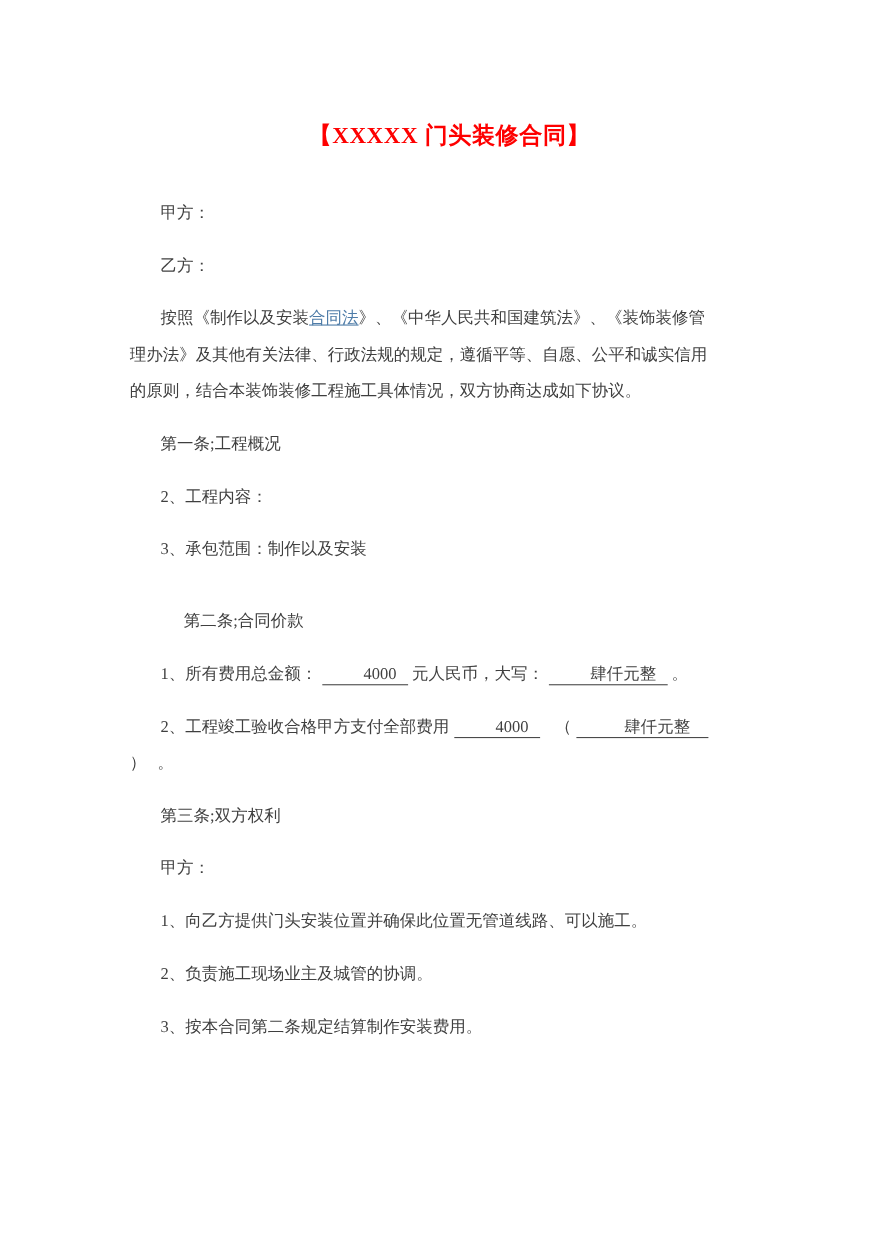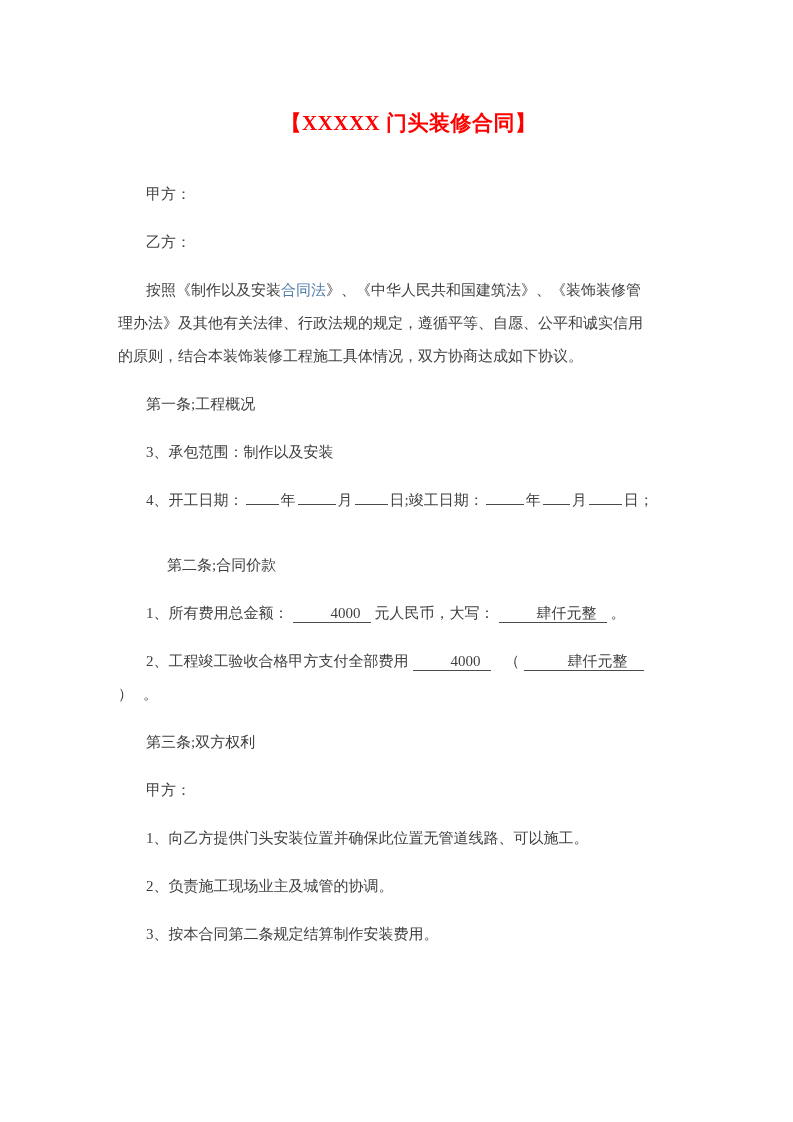--- a/index.html
+++ b/index.html
@@ -26,20 +26,21 @@
     letter-spacing: 0.5px;
   }
   p.para {
     margin: 0 0 15px 0;
     line-height: 33px;
     text-indent: 28px;            
   }
   p.para.heading2 { text-indent: 49px; margin-top: 32px; }   
   a.doclink {
     color: #4e7ca8;
+    text-decoration: underline;
     cursor: pointer;
   }
   .blank {
     display: inline-block;
     height: 13px;
     border-bottom: 1px solid #4a4a4a;
     margin: 0 2px;
   }
   .b33 { width: 33px; }
   .b38 { width: 38px; }
@@ -63,24 +64,24 @@
 
   <p class="para">甲方：</p>
 
   <p class="para">乙方：</p>
 
   <p class="para"><span>按照《制作以及安装</span><a class="doclink">合同法</a><span>》、《中华人民共和国建筑法》、《装饰装修管理办法》及其他有关法律、行政法规的规定，遵循平等、自愿、公平和诚实信用的原则，结合本装饰装修工程施工具体情况，双方协商达成如下协议。</span></p>
 
   <p class="para">第一条;工程概况</p>
 
 
+  <p class="para">2、工程内容：</p>
 
   <p class="para">3、承包范围：制作以及安装</p>
 
-  <p class="para"><span>4、开工日期：</span><span class="blank b33"></span><span>年</span><span class="blank b38"></span><span>月</span><span class="blank b33"></span><span>日;竣工日期：</span><span class="blank b38"></span><span>年</span><span class="blank b27"></span><span>月</span><span class="blank b33"></span><span>日；</span></p>
 
   <p class="para heading2">第二条;合同价款</p>
 
   <p class="para"><span>1、所有费用总金额：</span><span class="fill">4000</span><span>元人民币，大写：</span><span class="fill">肆仟元整</span><span>。</span></p>
 
   <p class="para"><span>2、工程竣工验收合格甲方支付全部费用</span><span class="fill">4000</span><span class="gap"></span><span>（</span><span class="fill wide">肆仟元整</span><span>）</span><span class="gap"></span><span>。</span></p>
 
   <p class="para">第三条;双方权利</p>
 
   <p class="para">甲方：</p>

